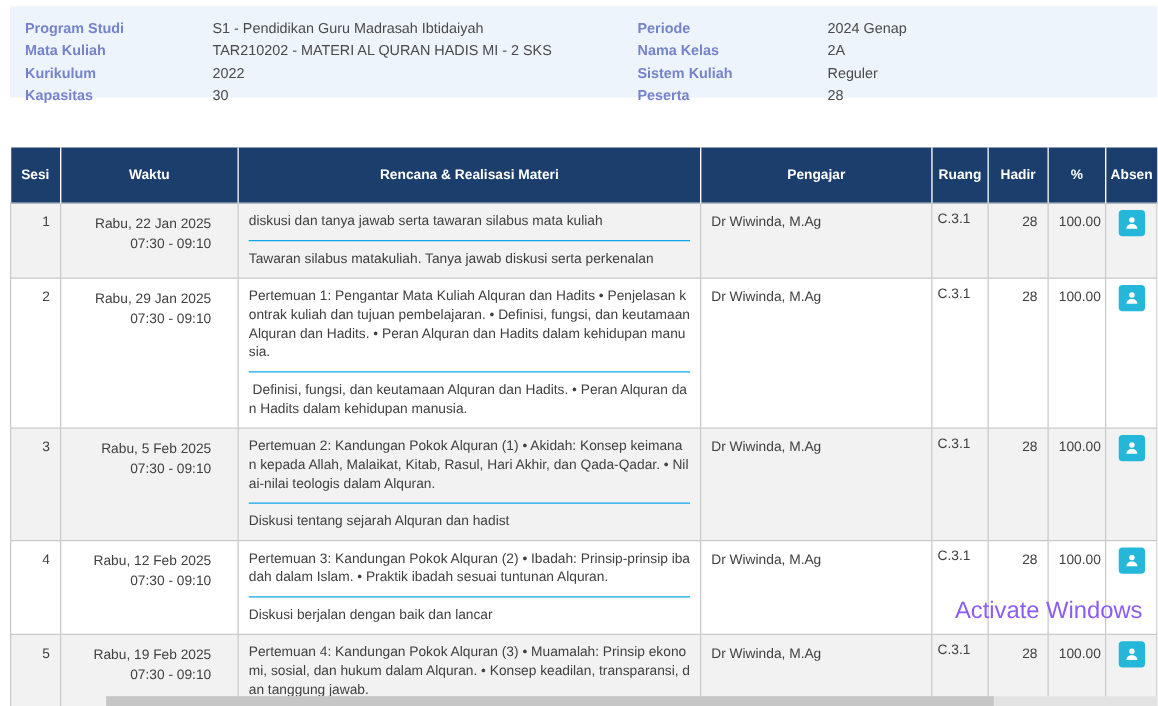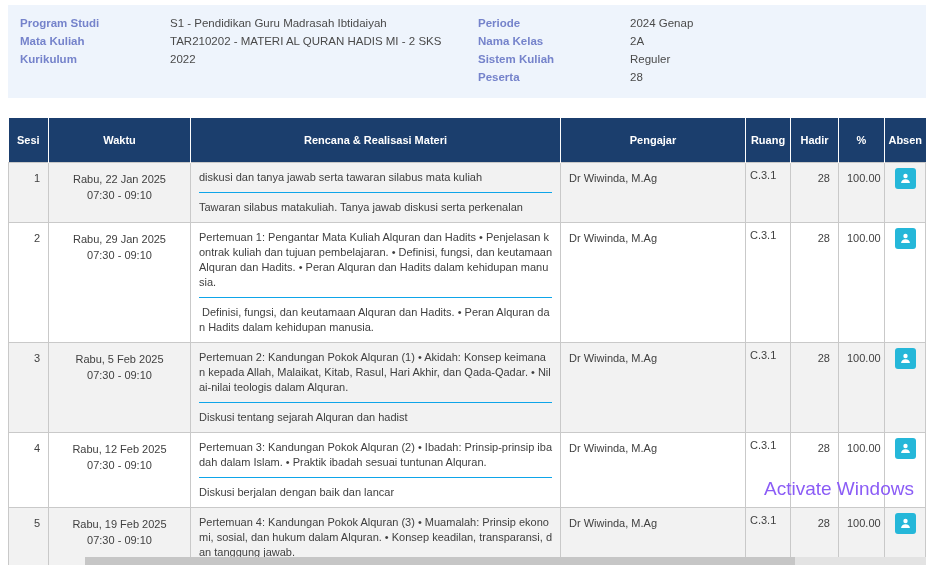--- a/index.html
+++ b/index.html
@@ -11,43 +11,43 @@
     --row-stripe:#f2f2f2;
     --border:#c9c9c9;
   }
   *{box-sizing:border-box;margin:0;padding:0;}
   html,body{width:926px;height:565px;}
   body{
     position:relative;overflow:hidden;background:#fff;
     font-family:"Liberation Sans",sans-serif;color:var(--body-text);
   }
   
-  .info-panel{position:absolute;left:8px;top:5px;right:0;height:93px;background:var(--panel-bg);}
+  .info-panel{position:absolute;left:8px;top:5px;right:0;height:73px;background:var(--panel-bg);}
   .info-col{position:absolute;top:9px;}
   .info-col.left{left:12px;}
   .info-col.right{left:470px;}
   .info-row{display:flex;align-items:center;height:18px;font-size:11.5px;}
   .info-label{width:150px;color:var(--label-text);font-weight:bold;}
-  .info-col.right .info-label{width:152px;}
+  .info-col.right .info-label{width:152px;margin-left:32px;}
   .info-value{color:#4a4a4a;}
   
   .table-wrap{position:absolute;left:8px;top:118px;width:917px;}
   table{border-collapse:collapse;table-layout:fixed;width:917px;}
   thead th{
     background:var(--header-bg);color:#fff;font-size:11px;font-weight:bold;
     height:31px;text-align:center;border-right:1px solid #fdfdfd;padding:16px 2px;
   }
   thead th:last-child{border-right:none;}
   tbody td{
     border:1px solid var(--border);vertical-align:top;
     font-size:11px;line-height:15px;color:var(--body-text);background:#fff;
   }
   tbody tr:nth-child(odd) td{background:var(--row-stripe);}
   .c-sesi{text-align:right;padding:8px;}
-  .c-waktu{text-align:center;padding:8px 3px;line-height:16px;}
+  .c-waktu{text-align:right;padding:8px 21px;line-height:16px;}
   .c-materi{padding:0 8px;}
   .c-materi .plan{padding:7px 0;border-bottom:1px solid #0ea5e9;white-space:pre-wrap;word-break:break-all;}
   .c-materi .real{padding:7px 0;white-space:pre-wrap;word-break:break-all;}
   .c-pengajar{padding:8px;margin-top:24px;}
   .c-ruang{text-align:left;padding:5px 4px;}
   .c-hadir,.c-pct{text-align:right;padding:8px;}
   .c-absen{text-align:center;padding:5px 0;}
   .absen-btn{
     width:21px;height:21px;border:none;border-radius:3px;background:var(--absen-btn);
     display:inline-flex;align-items:center;justify-content:center;cursor:pointer;
@@ -74,20 +74,24 @@
   <div class="info-row">
     <span class="info-label">Mata Kuliah</span>
     <span class="info-value">TAR210202 - MATERI AL QURAN HADIS MI - 2 SKS</span>
   </div>
 
   <div class="info-row">
     <span class="info-label">Kurikulum</span>
     <span class="info-value">2022</span>
   </div>
 
+  <div class="info-row">
+    <span class="info-label">Kapasitas</span>
+    <span class="info-value">30</span>
+  </div>
 </div>
   <div class="info-col right">
   <div class="info-row">
     <span class="info-label">Periode</span>
     <span class="info-value">2024 Genap</span>
   </div>
 
   <div class="info-row">
     <span class="info-label">Nama Kelas</span>
     <span class="info-value">2A</span>

